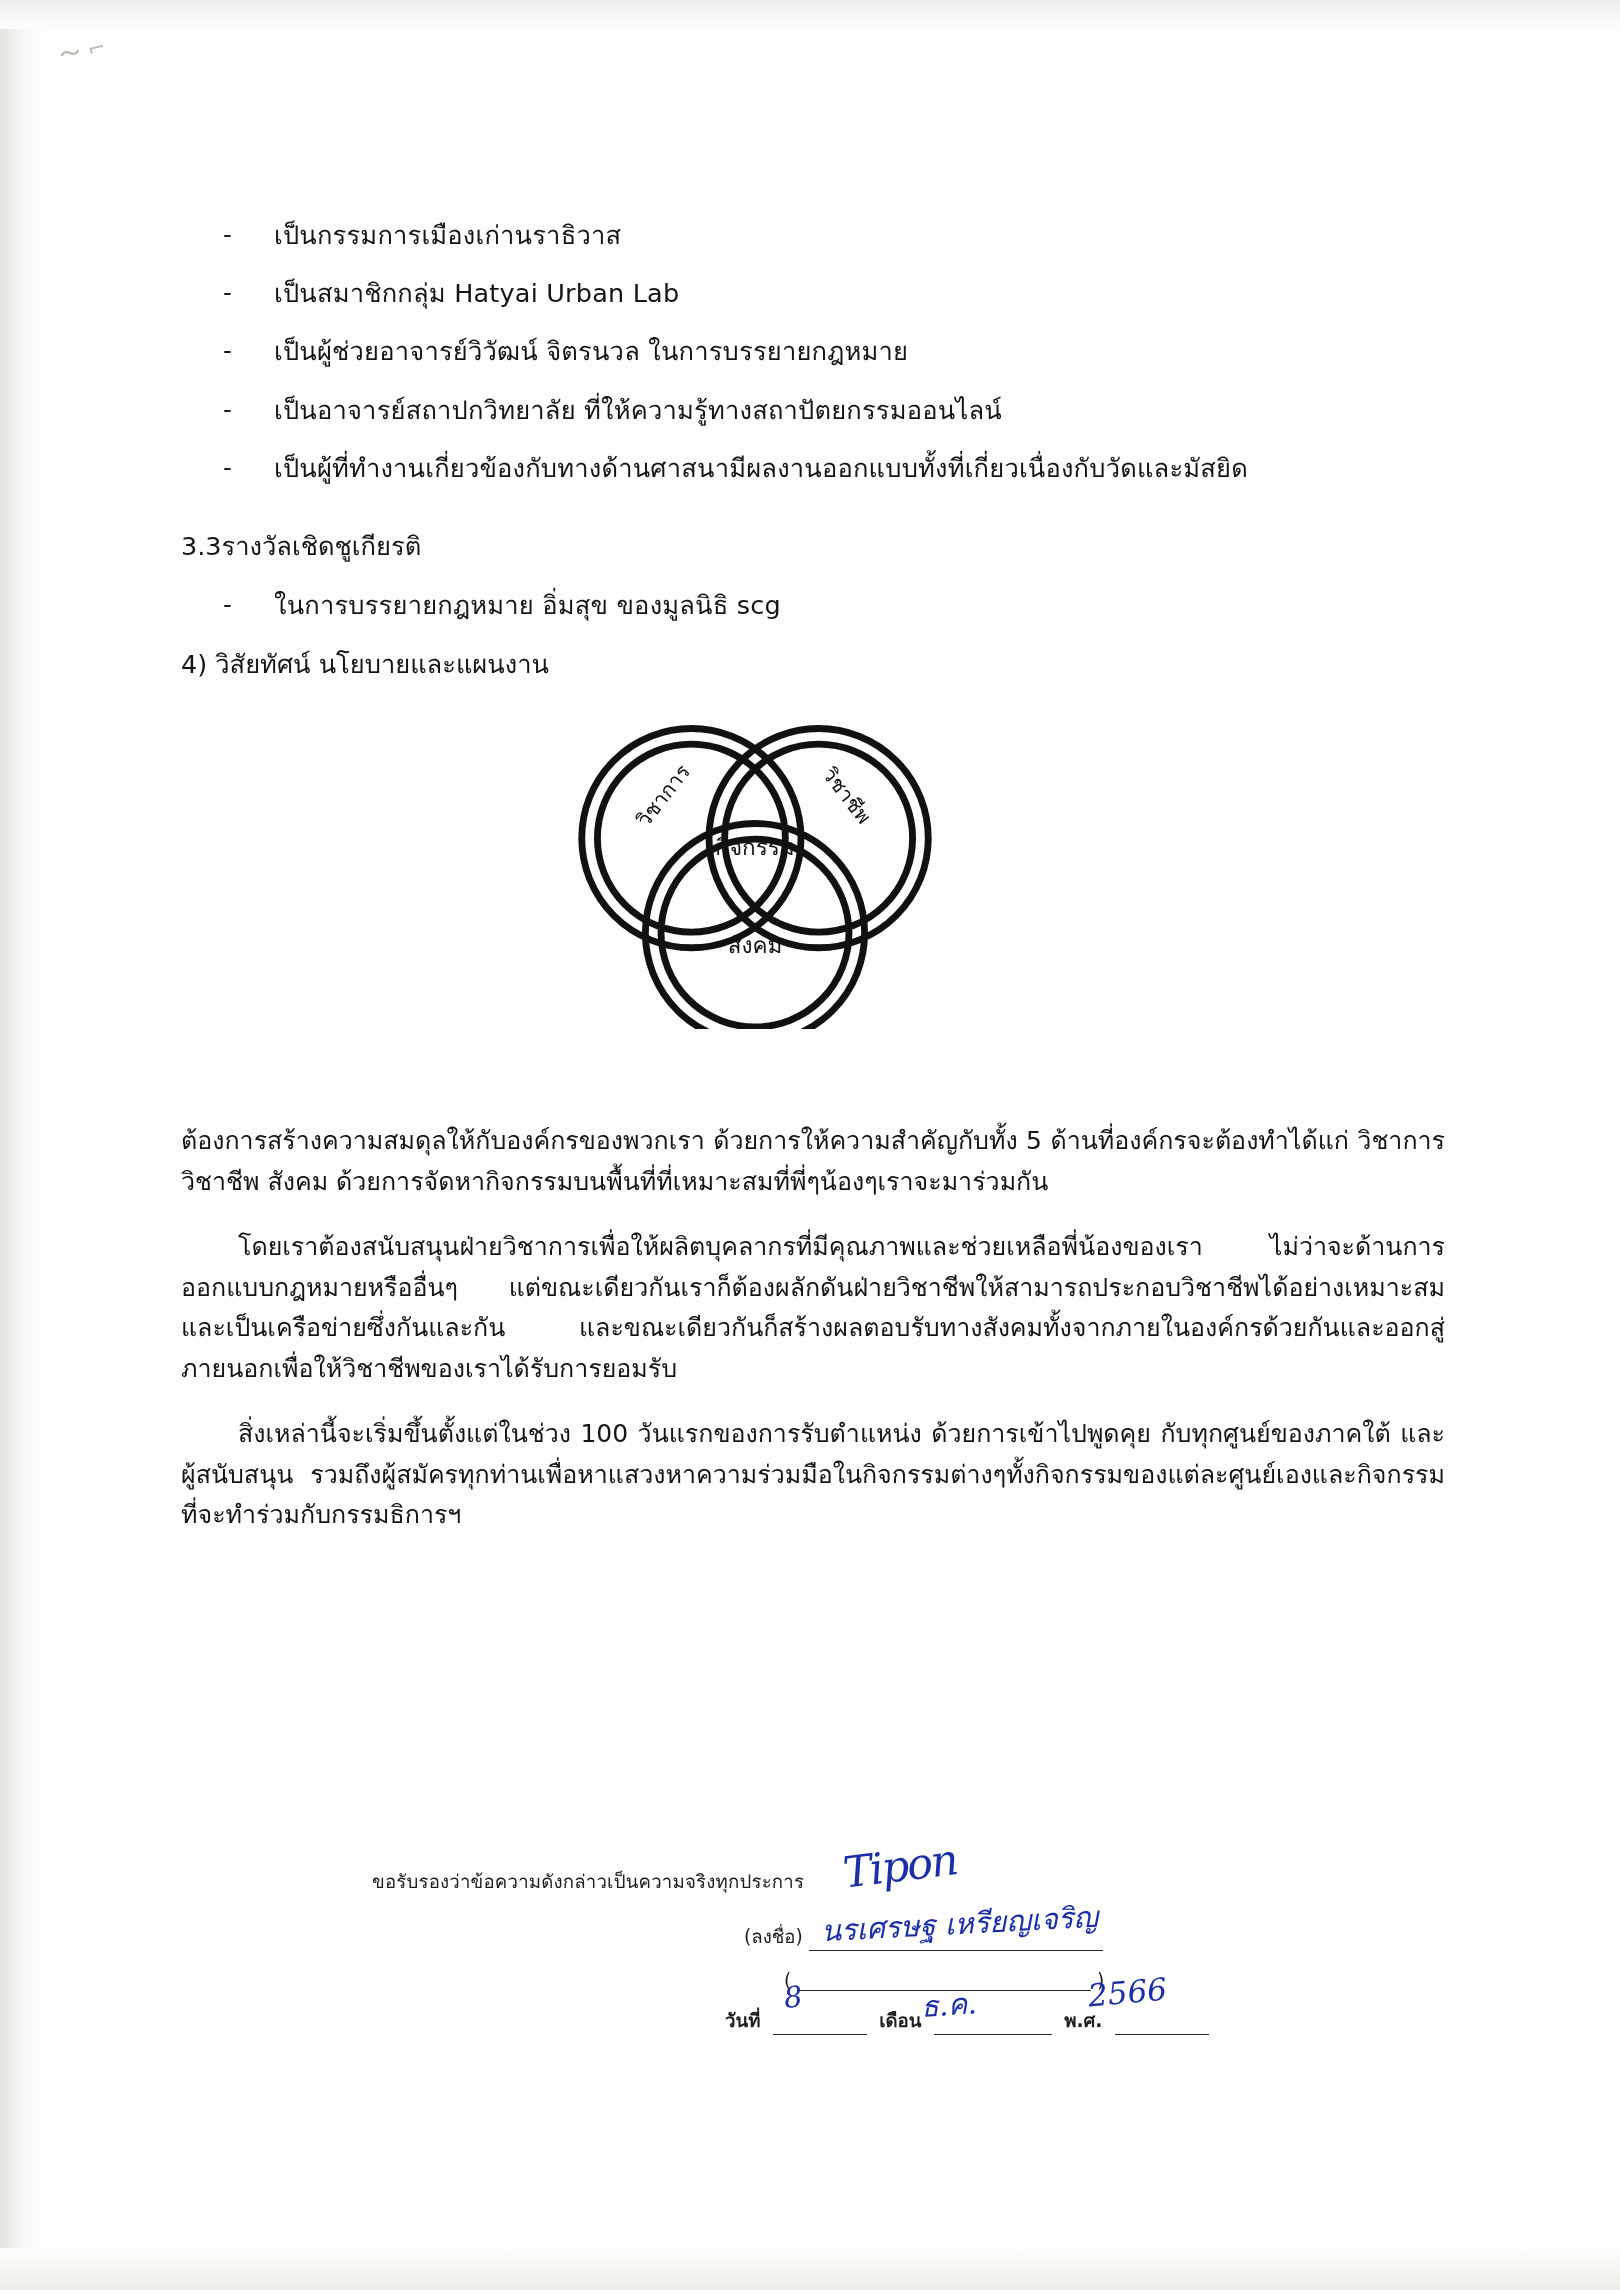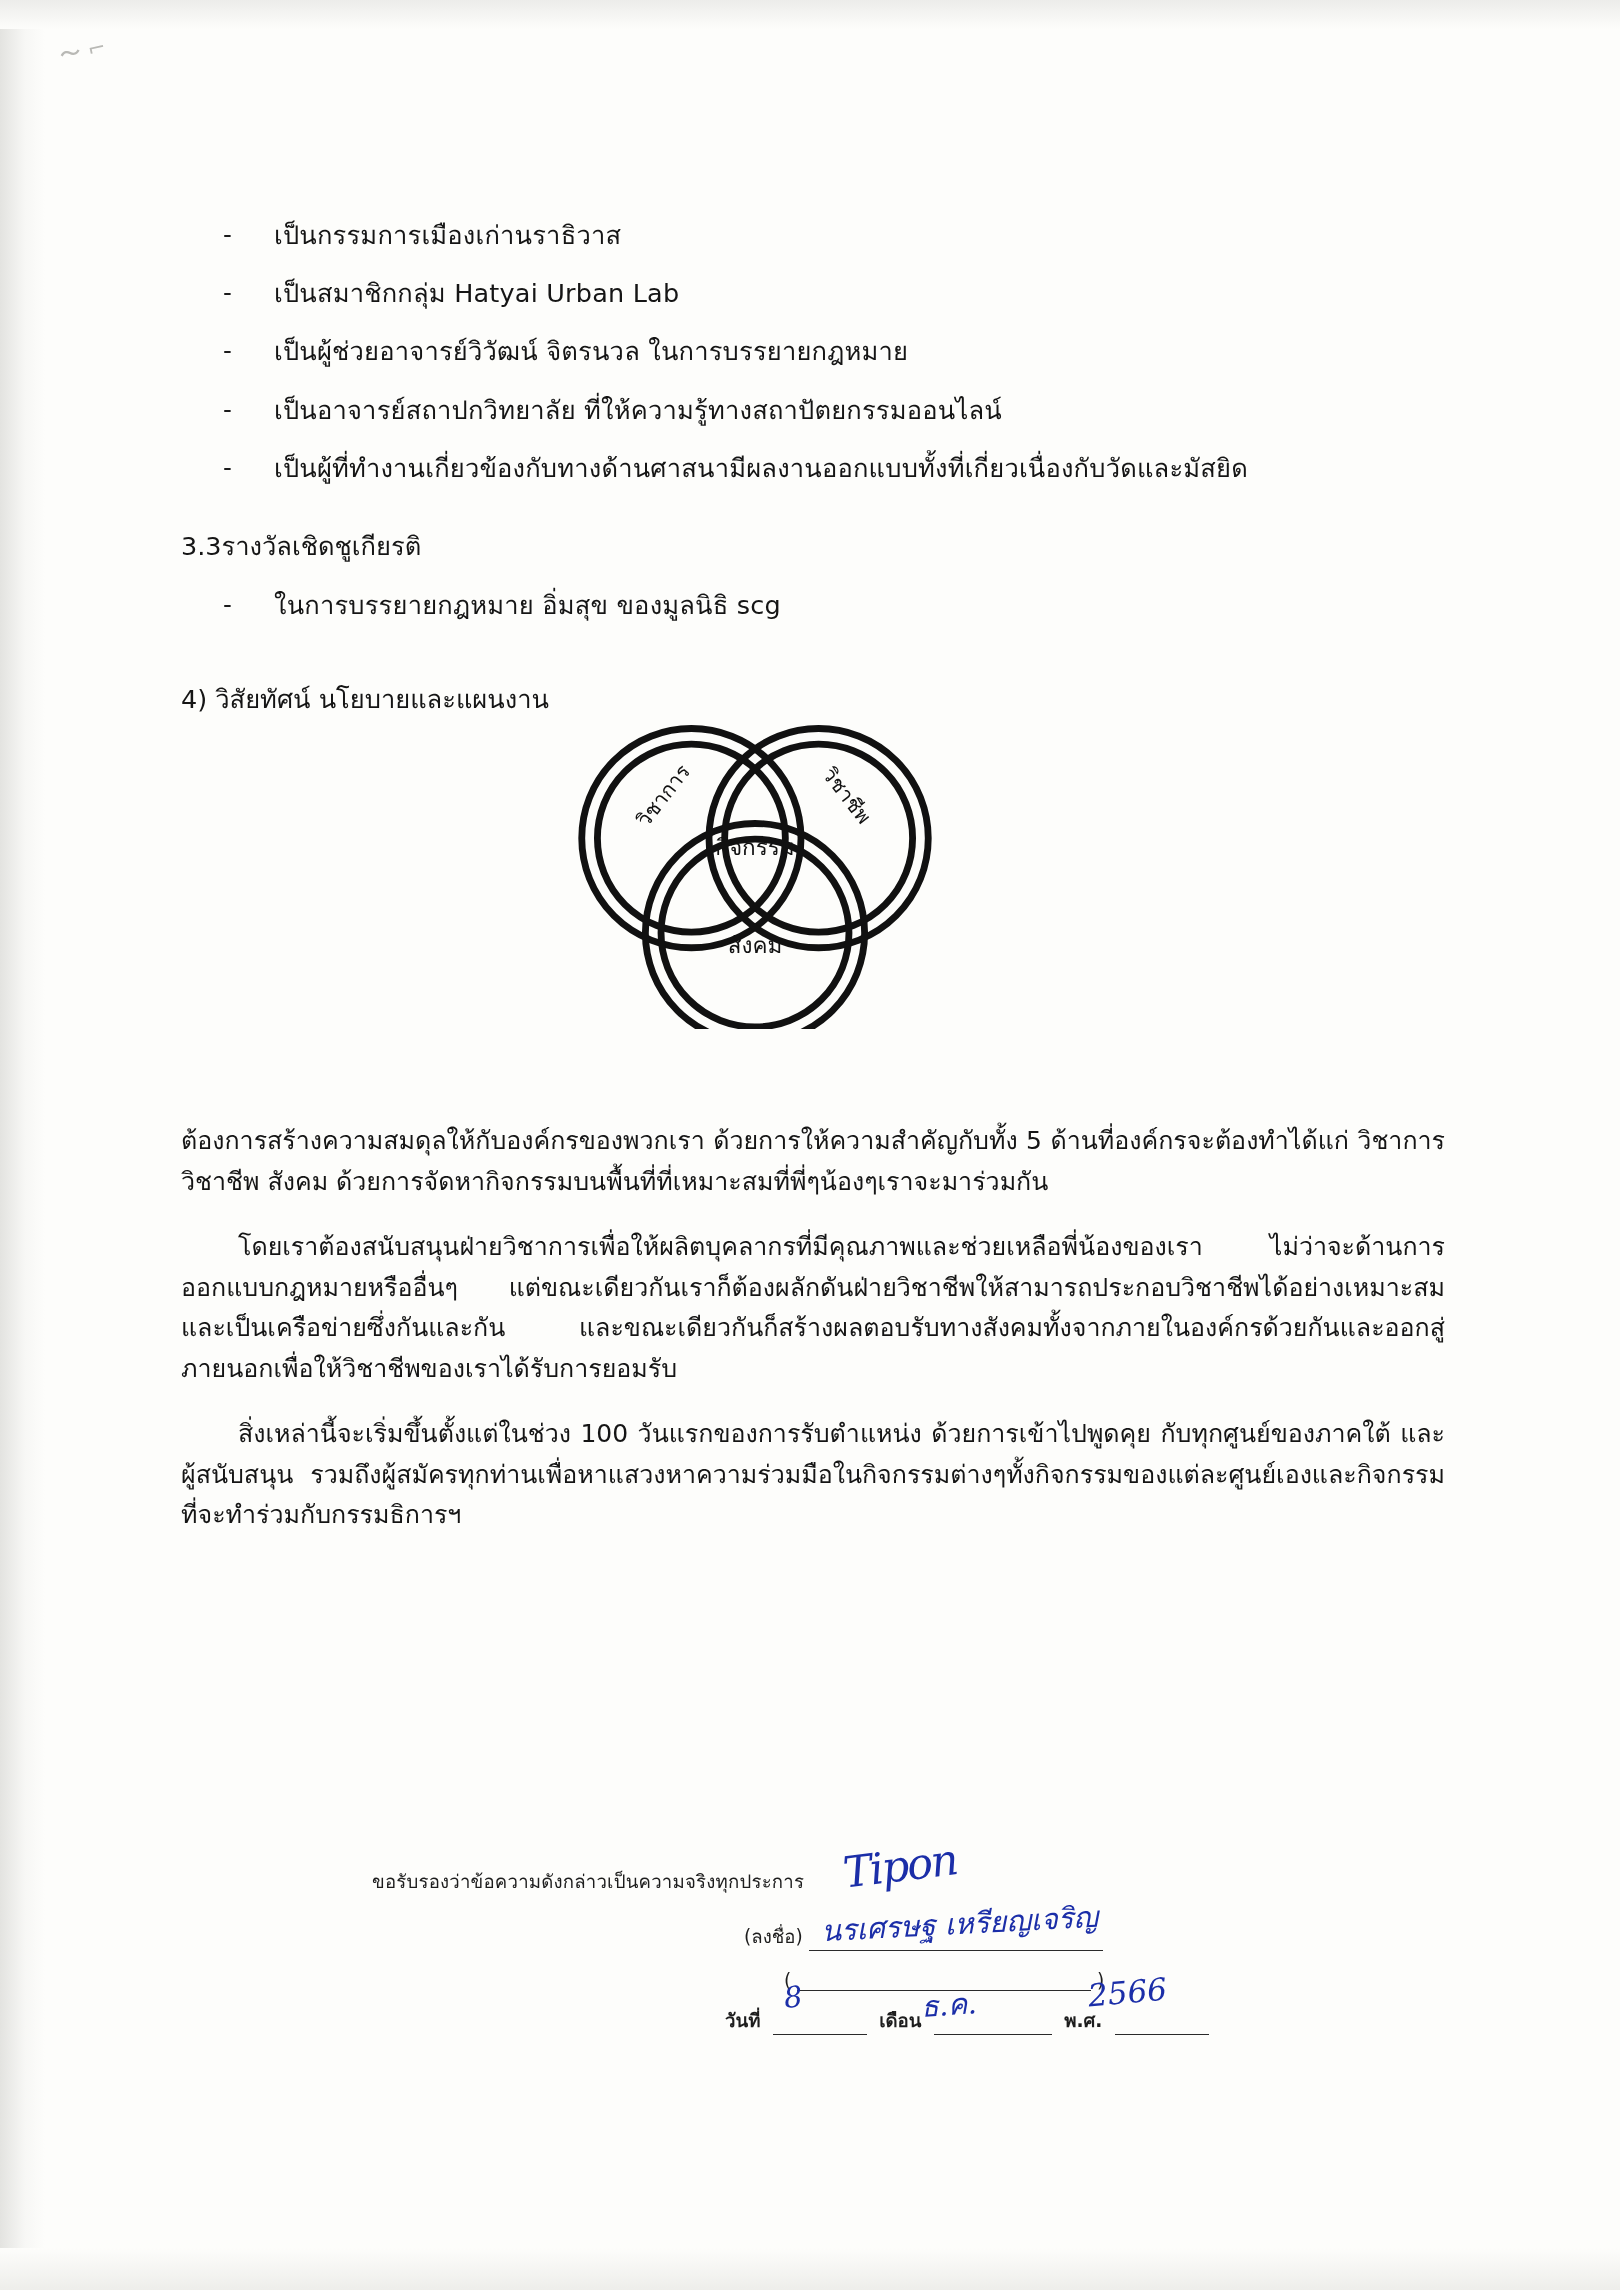--- a/index.html
+++ b/index.html
@@ -79,21 +79,21 @@
     letter-spacing: 0.2px;
   }
 
   .section-heading {
     position: absolute;
     font-size: 25.5px;
     color: #151515;
     line-height: 1.4;
   }
   #h-33 { left: 181px; top: 529px; }
-  #h-4  { left: 181px; top: 682px; }
+  #h-4  { left: 181px; top: 647px; }
 
   .award-list {
     position: absolute;
     left: 223px;
     top: 588px;
     width: 1078px;
   }
 
   
   .venn {

